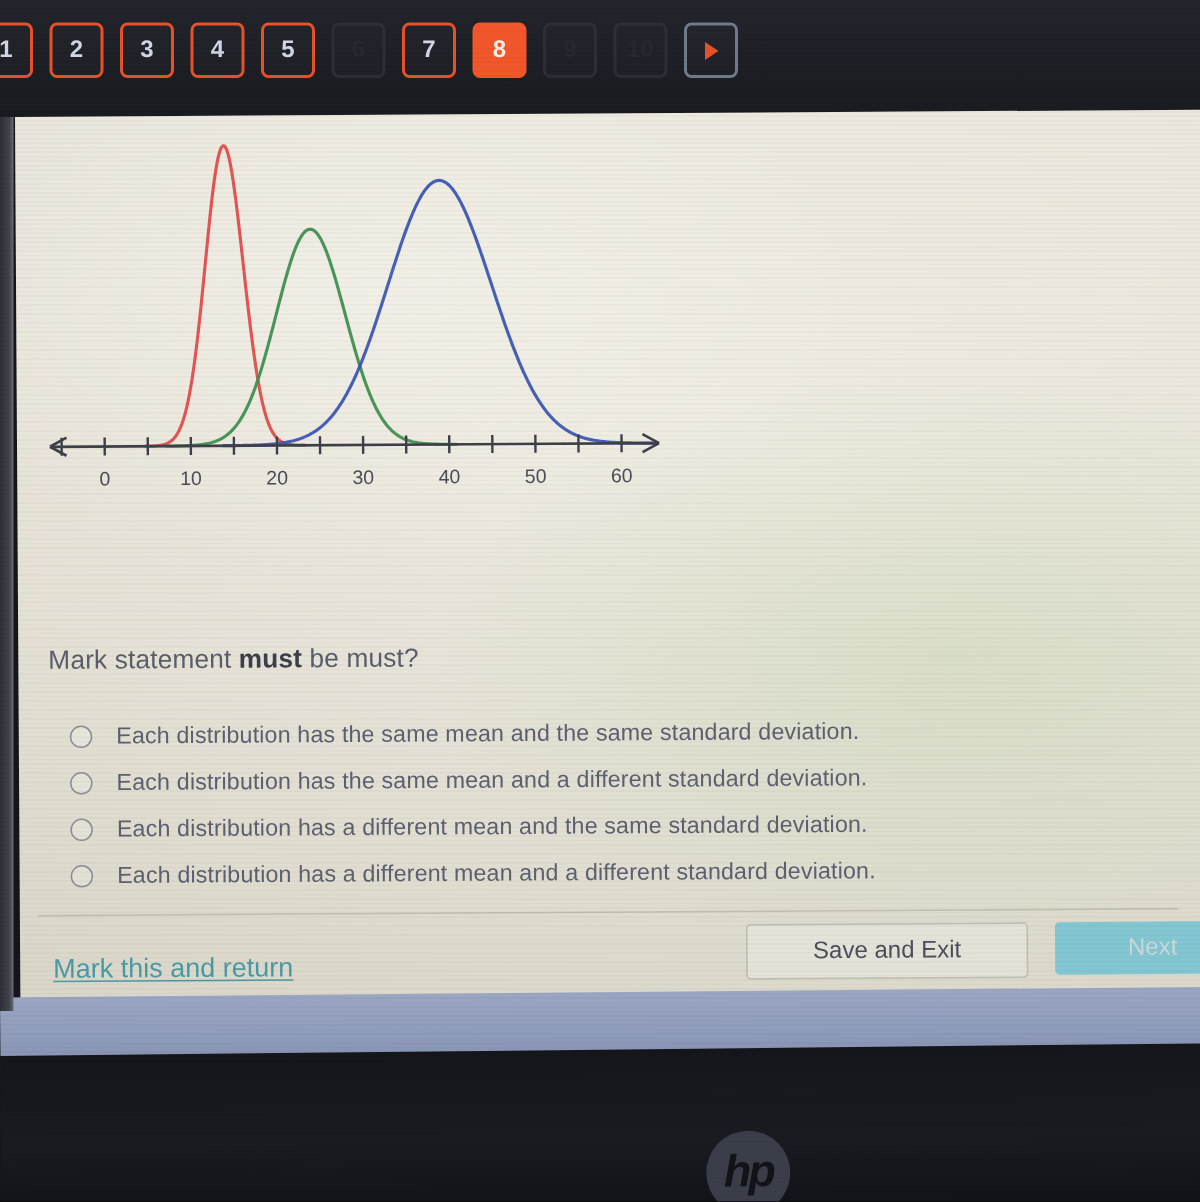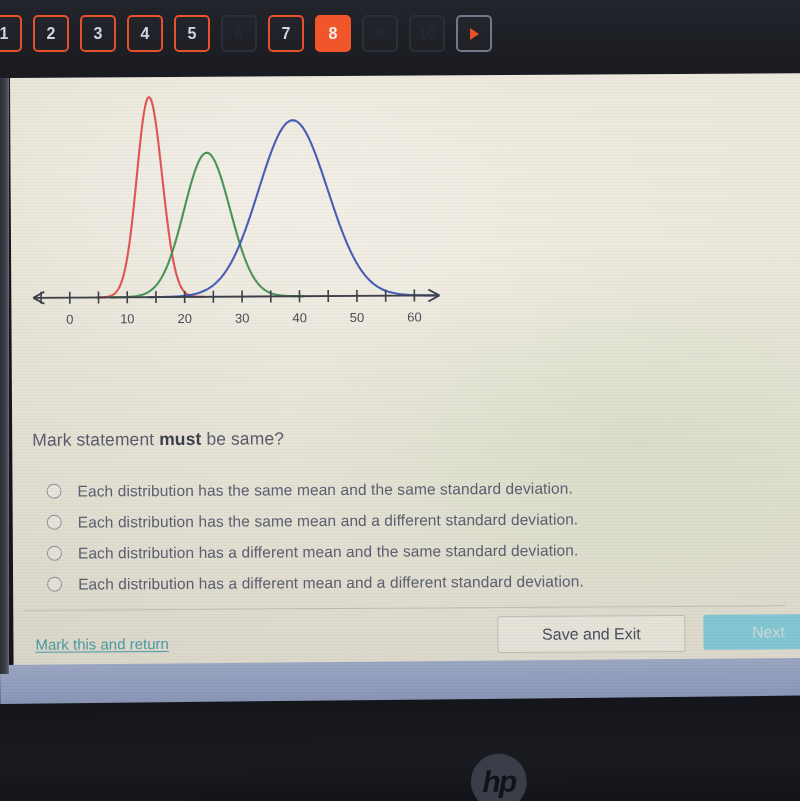--- a/index.html
+++ b/index.html
@@ -169,21 +169,21 @@
     left: 12px;
     top: 532px;
     width: 760px;
     height: 1px;
     background: rgba(120,122,110,0.30);
   }
   .mark-link {
     position: absolute;
     left: 22px;
     top: 558px;
-    font-size: 15px;
+    font-size: 18px;
     color: #4a9aa4;
     text-underline-offset: 2px;
   }
   .save-btn {
     position: absolute;
     left: 484px;
     top: 541px;
     width: 186px;
     height: 35px;
     border: 1px solid #b9bdb4;
@@ -313,21 +313,21 @@
             <text x="105.88571428571429" y="238" text-anchor="middle" font-family="&quot;Liberation Sans&quot;, sans-serif" font-size="13" fill="#4b4e58">10</text>
             <text x="163.31428571428572" y="238" text-anchor="middle" font-family="&quot;Liberation Sans&quot;, sans-serif" font-size="13" fill="#4b4e58">20</text>
             <text x="220.74285714285713" y="238" text-anchor="middle" font-family="&quot;Liberation Sans&quot;, sans-serif" font-size="13" fill="#4b4e58">30</text>
             <text x="278.1714285714286" y="238" text-anchor="middle" font-family="&quot;Liberation Sans&quot;, sans-serif" font-size="13" fill="#4b4e58">40</text>
             <text x="335.6" y="238" text-anchor="middle" font-family="&quot;Liberation Sans&quot;, sans-serif" font-size="13" fill="#4b4e58">50</text>
             <text x="393.0285714285714" y="238" text-anchor="middle" font-family="&quot;Liberation Sans&quot;, sans-serif" font-size="13" fill="#4b4e58">60</text>
           </svg>
       </div>
 
       <div class="question">
-        <span>Mark statement </span><b>must</b><span> be same?</span>
+        <span>Mark statement </span><b>must</b><span> be must?</span>
       </div>
 
       <div class="options" id="options">
           <div class="opt">
             <span class="radio"></span>
             <span class="opt-label">Each distribution has the same mean and the same standard deviation.</span>
           </div>
           <div class="opt">
             <span class="radio"></span>
             <span class="opt-label">Each distribution has the same mean and a different standard deviation.</span>

